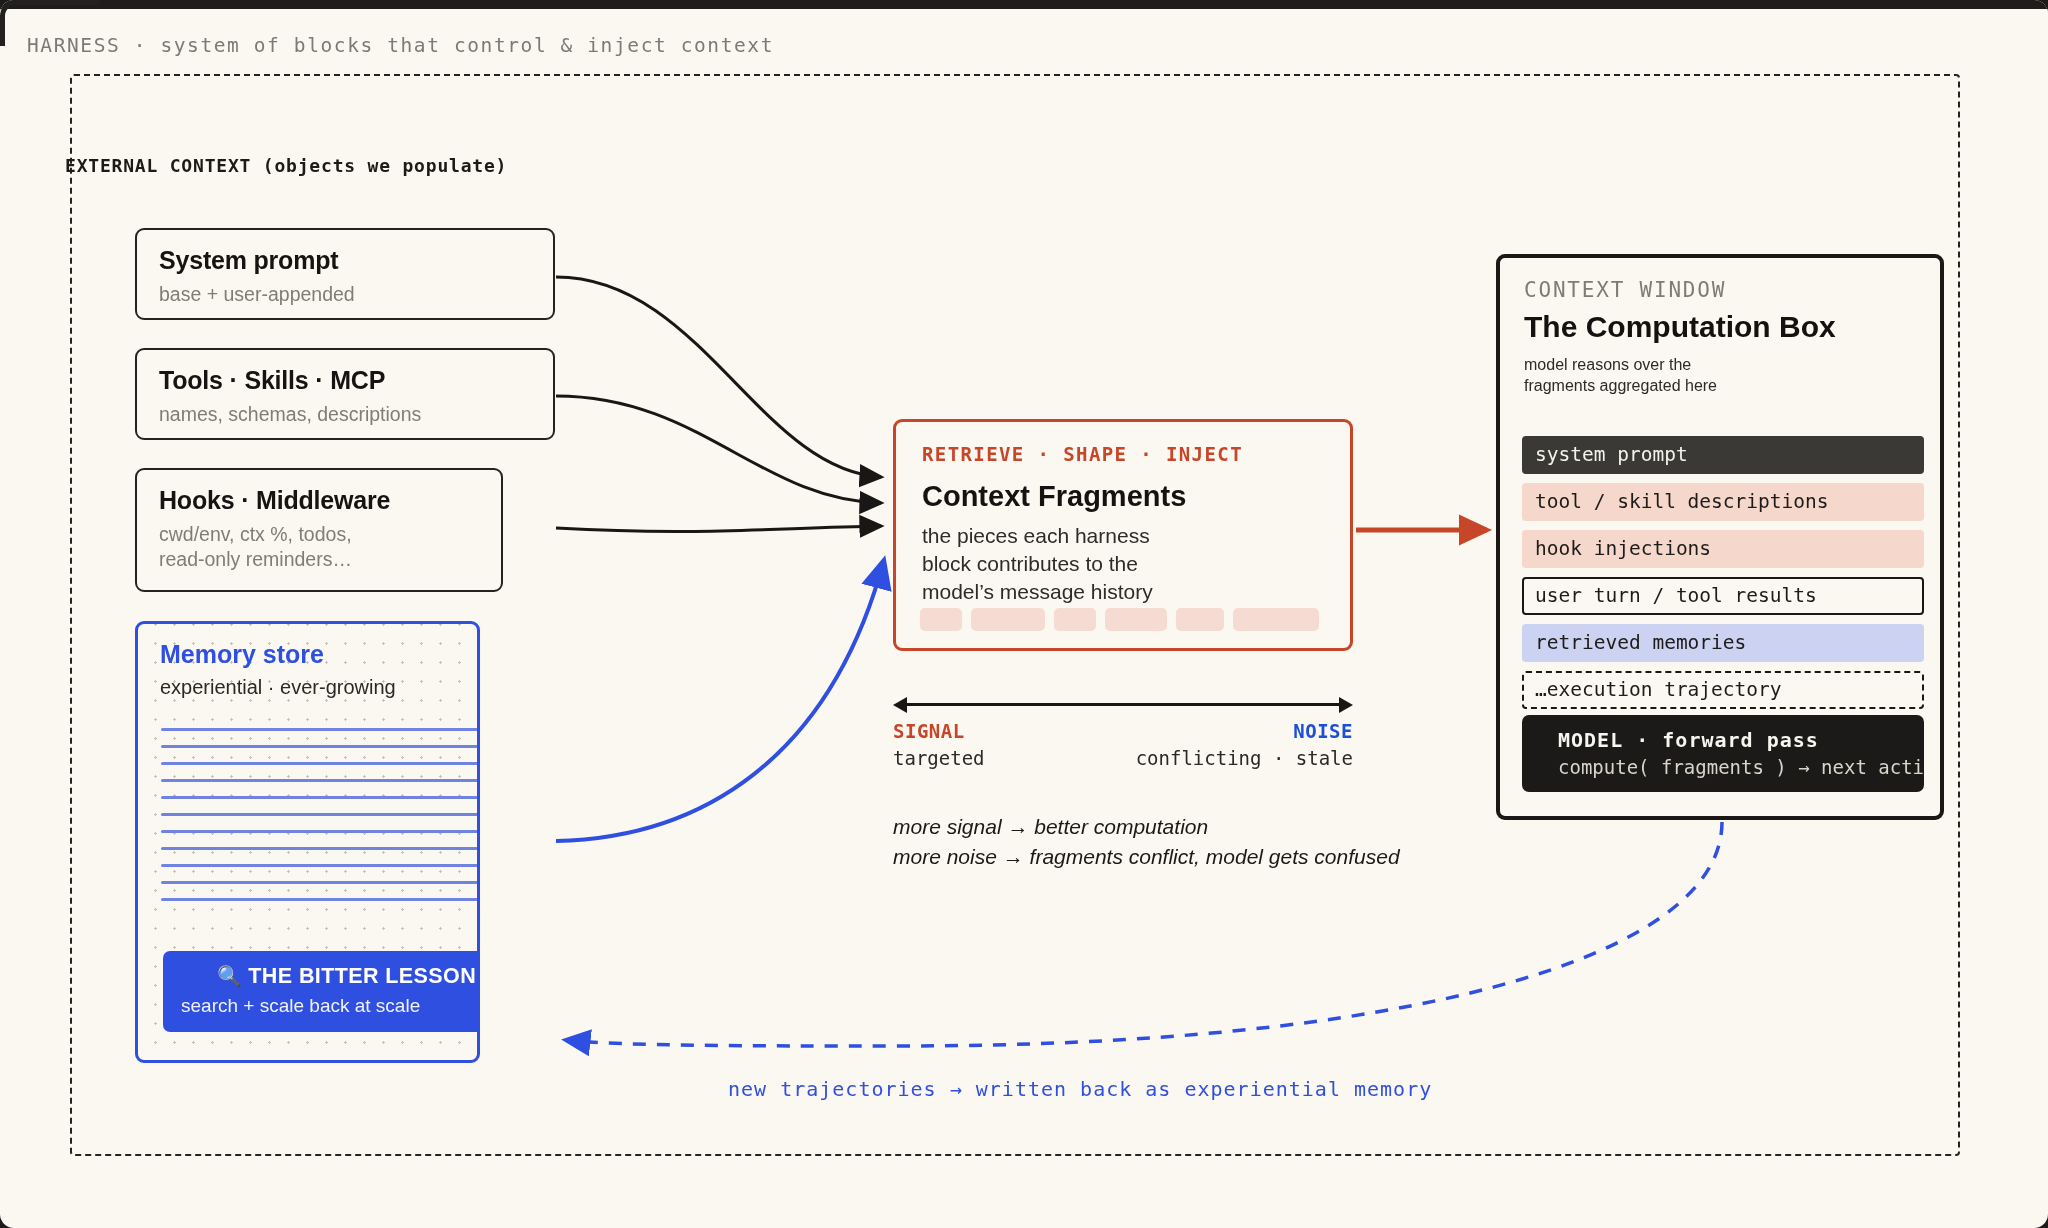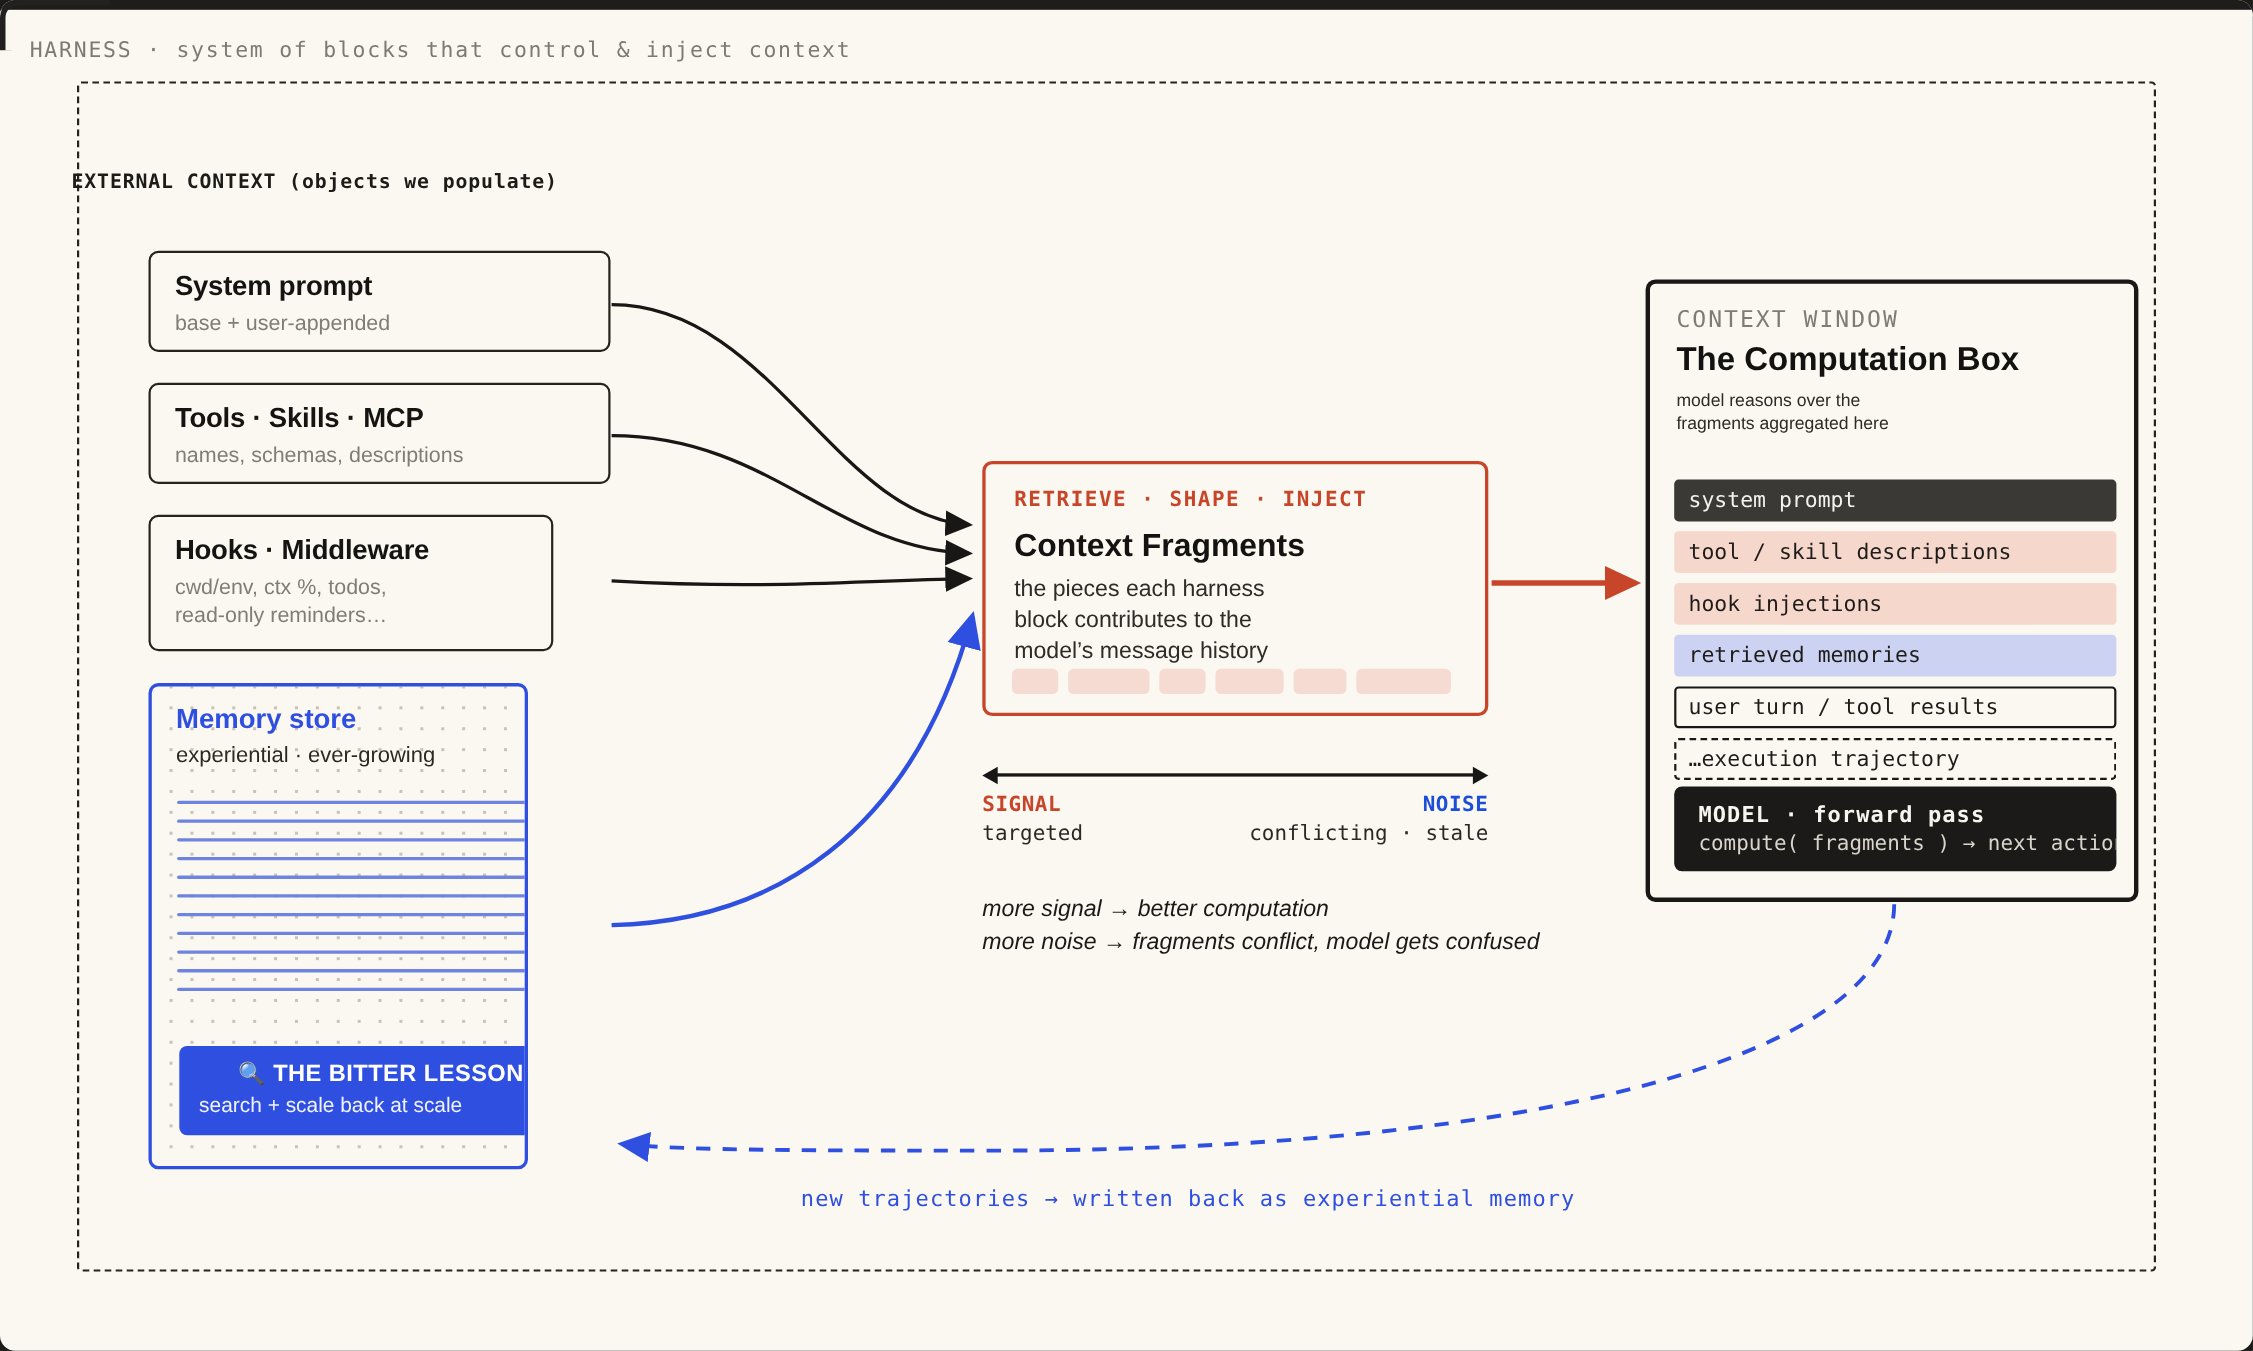--- a/index.html
+++ b/index.html
@@ -317,21 +317,21 @@
   .cw-lav { background: #ccd3f2; color: #1e1c1a; }
   .cw-outline { background: transparent; color: #1e1c1a; border: 2px solid #1a1816; padding: 5px 0 6px 11px; }
   .cw-dashed { background: transparent; color: #1e1c1a; border: 2px dashed #1a1816; padding: 5px 0 6px 11px; }
 
   #cw-model {
     position: absolute;
     left: 22px; bottom: 24px;
     width: 402px;
     background: #1c1a18;
     border-radius: 7px;
-    padding: 13px 0 14px 22px;
+    padding: 13px 0 14px 36px;
     overflow: hidden;
   }
   #cw-model-title {
     font-family: "DejaVu Sans Mono", monospace;
     font-size: 20px; font-weight: bold; letter-spacing: 1px;
     color: #f7f5ef; white-space: nowrap;
   }
   #cw-model-sub {
     margin-top: 4px;
     font-family: "DejaVu Sans Mono", monospace;
@@ -481,22 +481,22 @@
 
   <div id="ctxwin">
     <div id="cw-kicker">CONTEXT WINDOW</div>
     <div id="cw-title">The Computation Box</div>
     <div id="cw-desc" style="white-space: pre-line;">model reasons over the
 fragments aggregated here</div>
     <div id="cw-stack">
         <div class="cw-row cw-dark">system prompt</div>
         <div class="cw-row cw-peach">tool / skill descriptions</div>
         <div class="cw-row cw-peach">hook injections</div>
+        <div class="cw-row cw-outline">user turn / tool results</div>
         <div class="cw-row cw-lav">retrieved memories</div>
-        <div class="cw-row cw-outline">user turn / tool results</div>
         <div class="cw-row cw-dashed">…execution trajectory</div>
       </div>
     <div id="cw-model">
       <div id="cw-model-title">MODEL · forward pass</div>
       <div id="cw-model-sub">compute( fragments ) → next action</div>
     </div>
   </div>
 
   <div id="feedback-caption">new trajectories → written back as experiential memory</div>
 

